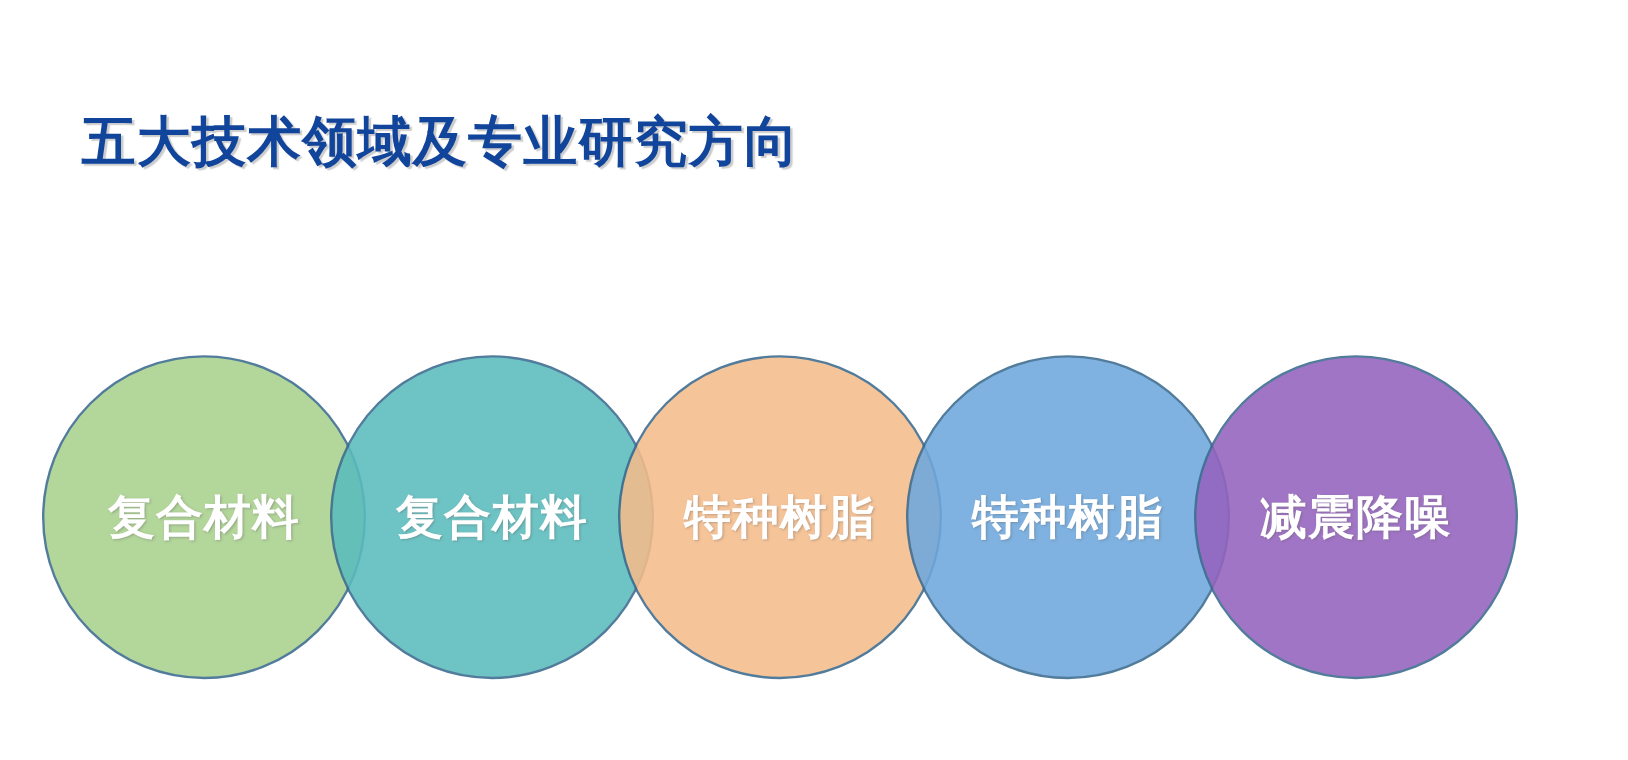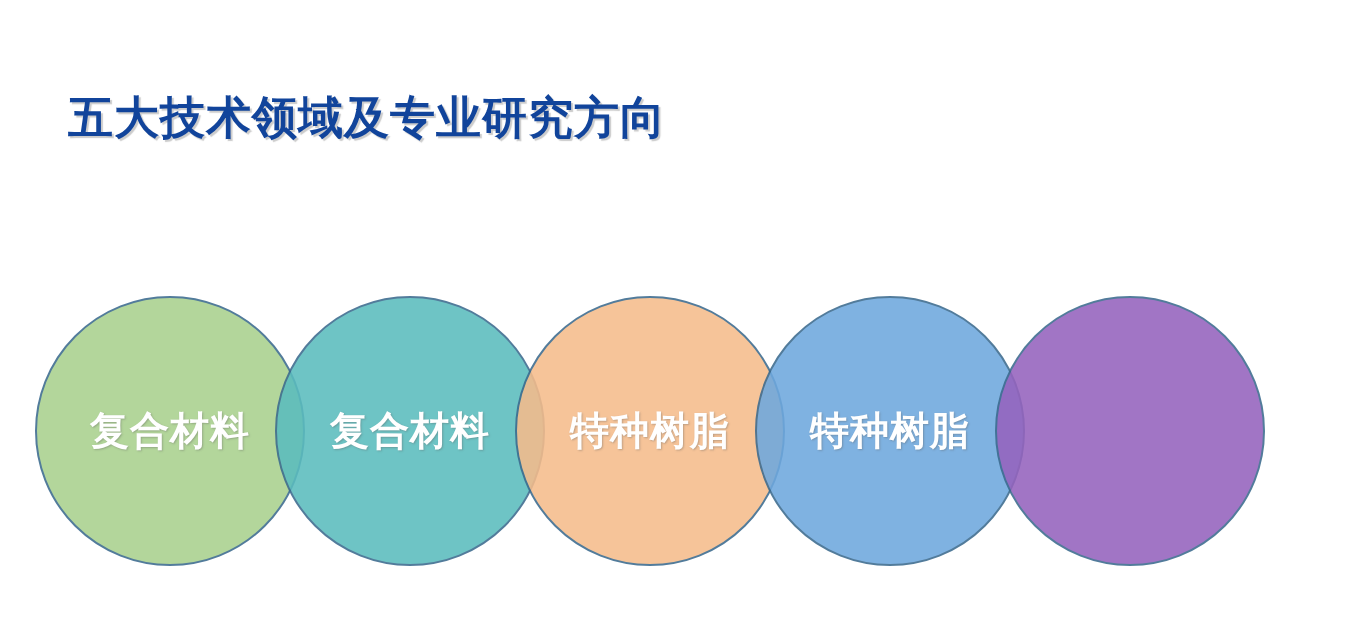--- a/index.html
+++ b/index.html
@@ -106,15 +106,18 @@
     </div>
     <div class="venn-label l1" style="color: rgb(255, 255, 255);">
       <span>复合材料</span>
     </div>
     <div class="venn-label l2" style="color: rgb(255, 255, 255); font-family: Liberation Serif, serif;">
       <span>特种树脂</span>
     </div>
     <div class="venn-label l3" style="color: rgb(255, 255, 255);">
       <span>特种树脂</span>
     </div>
+    <div class="venn-label l4" style="color: rgb(255, 255, 255);">
+      <span>减震降噪</span>
+    </div>
 
   </div>
 </div>
 
 </body></html>

